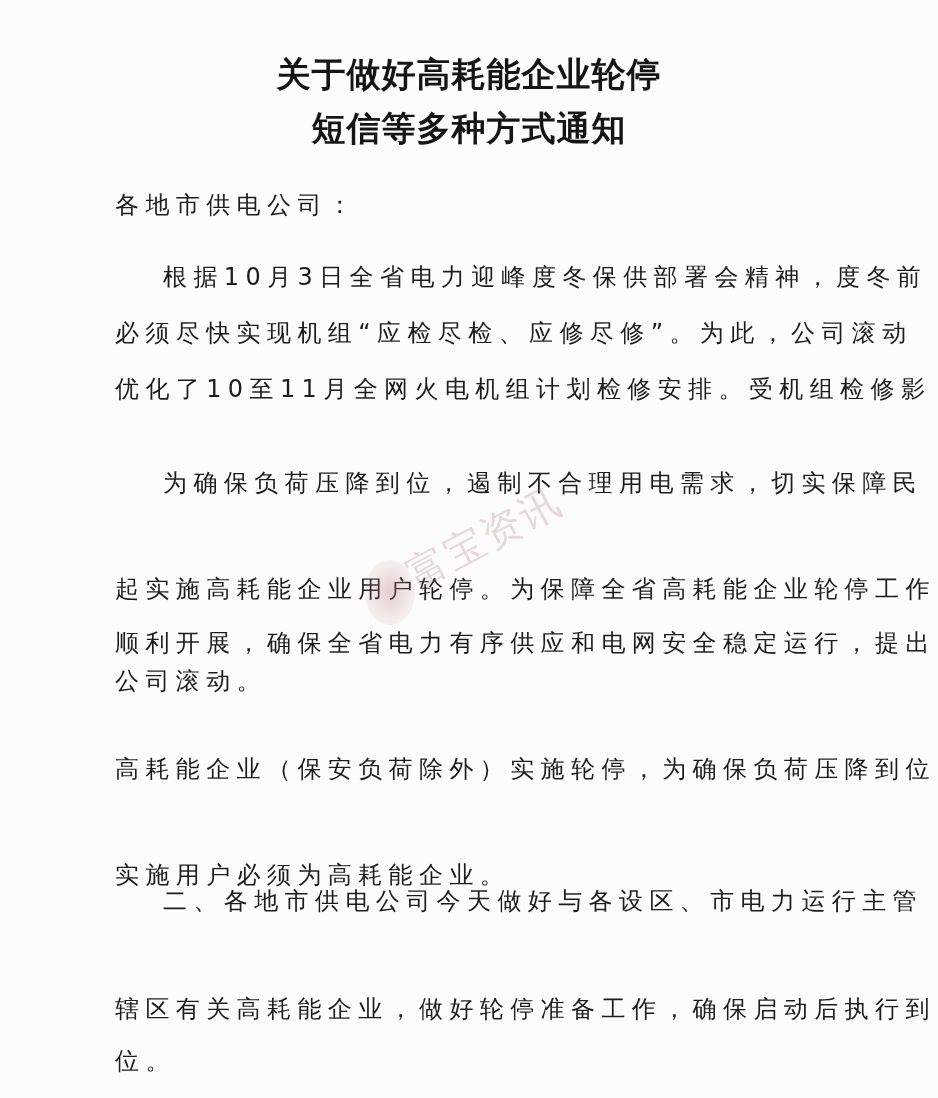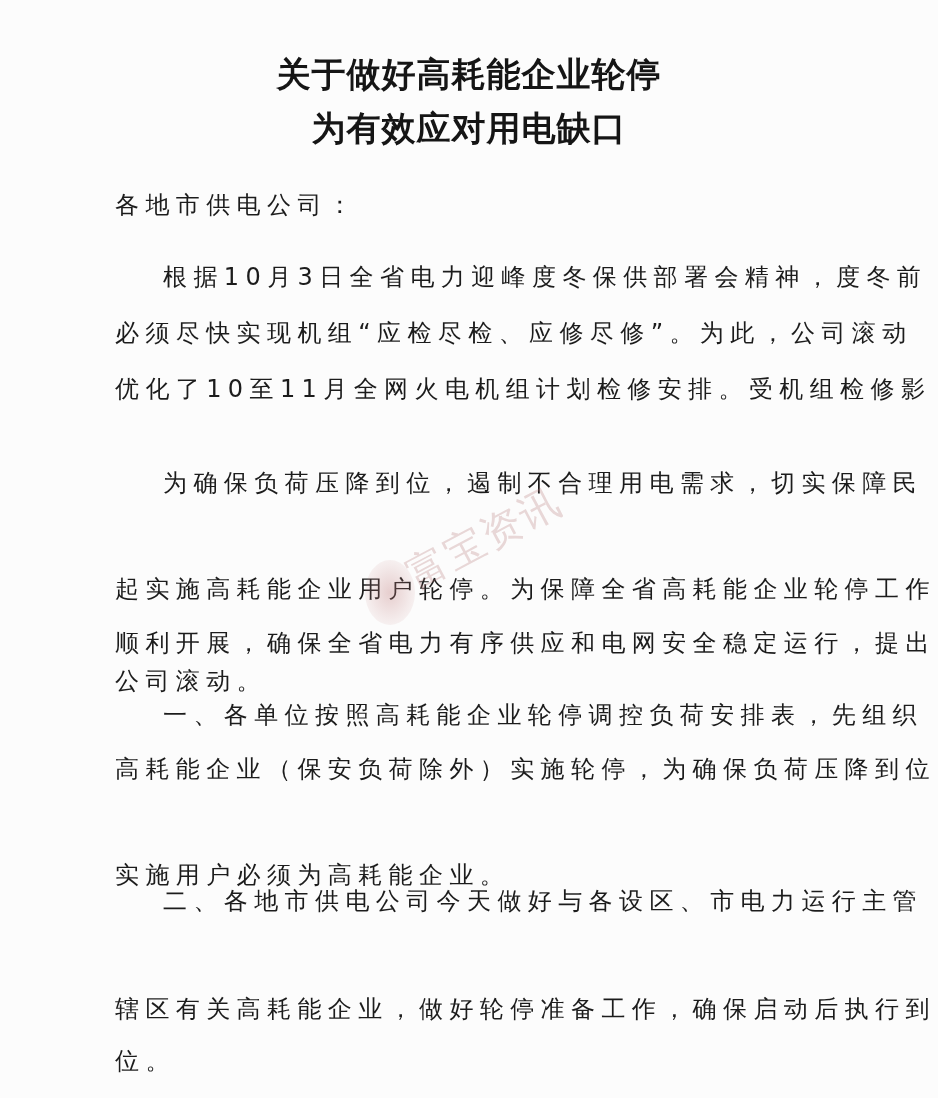--- a/index.html
+++ b/index.html
@@ -72,34 +72,33 @@
       letter-spacing: 2px;
       white-space: nowrap;
     }
   </style>
 </head>
 <body>
 
 <div class="page">
 
   <div class="title l1">关于做好高耗能企业轮停</div>
-  <div class="title l2">为有效应对用电缺口</div>
+  <div class="title l2">短信等多种方式通知</div>
 
   <div class="line" style="top:184px;">各地市供电公司：</div>
 
   <div class="line indent" style="top:256px;">根据10月3日全省电力迎峰度冬保供部署会精神，度冬前</div>
   <div class="line" style="top:312px;">必须尽快实现机组“应检尽检、应修尽修”。为此，公司滚动</div>
   <div class="line" style="top:368px;">优化了10至11月全网火电机组计划检修安排。受机组检修影</div>
 
   <div class="line indent" style="top:462px;">为确保负荷压降到位，遏制不合理用电需求，切实保障民</div>
   <div class="line" style="top:568px;">起实施高耗能企业用户轮停。为保障全省高耗能企业轮停工作</div>
   <div class="line" style="top:622px;">顺利开展，确保全省电力有序供应和电网安全稳定运行，提出</div>
   <div class="line" style="top:660px;">公司滚动。</div>
 
-  <div class="line indent" style="top:694px;">一、各单位按照高耗能企业轮停调控负荷安排表，先组织</div>
   <div class="line" style="top:748px;">高耗能企业（保安负荷除外）实施轮停，为确保负荷压降到位，</div>
   <div class="line" style="top:854px;">实施用户必须为高耗能企业。</div>
 
   <div class="line indent" style="top:880px;text-align:center;">二、各地市供电公司今天做好与各设区、市电力运行主管</div>
   <div class="line" style="top:988px;">辖区有关高耗能企业，做好轮停准备工作，确保启动后执行到</div>
   <div class="line" style="top:1040px;">位。</div>
 
   <div class="watermark">
     <div class="wm-logo"></div>
     <div class="wm-text">富宝资讯</div>

